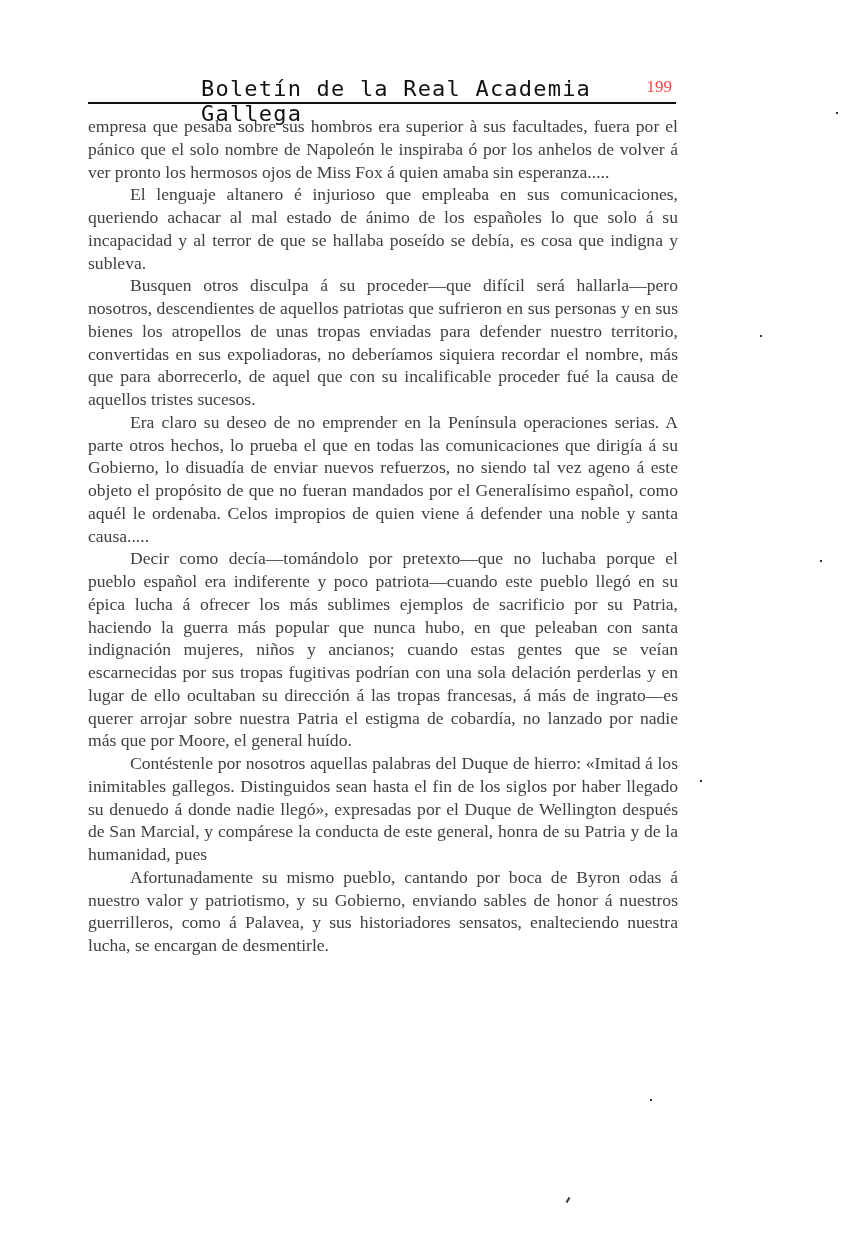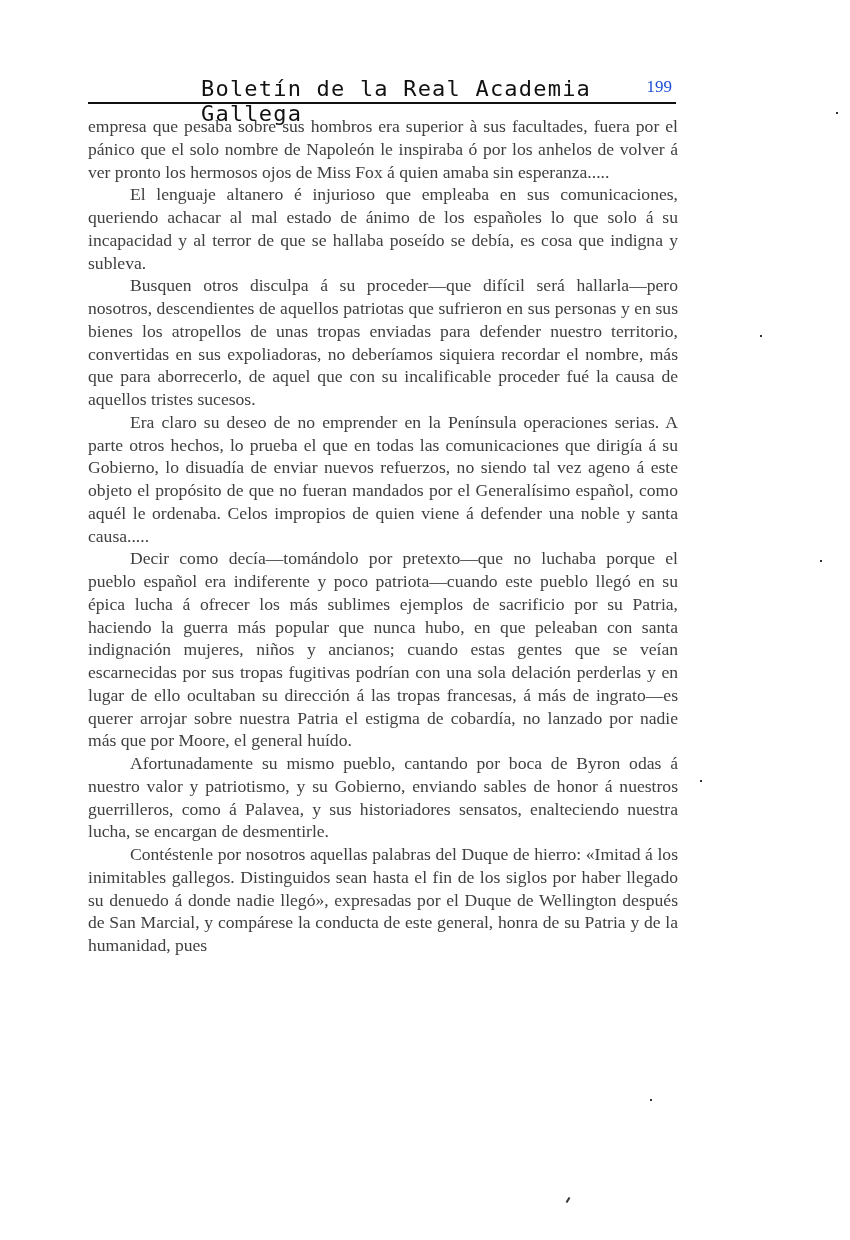--- a/index.html
+++ b/index.html
@@ -33,21 +33,21 @@
       letter-spacing: 1.2px;
       font-weight: normal;
       color: #111;
     }
     .page-number {
       position: absolute;
       right: 6px;
       top: 3px;
       font-family: "Liberation Serif", serif;
       font-size: 17px;
-      color: #1d4ed8;
+      color: #ef4444;
     }
     .head-rule {
       height: 2px;
       background: #111;
       margin-top: 0px;
       margin-left: 0px;
       width: 588px;
     }
     .body-text {
       margin-top: 11px;
@@ -80,22 +80,22 @@
     <span class="page-number">199</span>
   </div>
   <div class="head-rule"></div>
 
   <div class="body-text">
     <p>empresa que pesaba sobre sus hombros era superior à sus facultades, fuera por el pánico que el solo nombre de Napoleón le inspiraba ó por los anhelos de volver á ver pronto los hermosos ojos de Miss Fox á quien amaba sin esperanza.....</p>
     <p class="indent">El lenguaje altanero é injurioso que empleaba en sus comunicaciones, queriendo achacar al mal estado de ánimo de los españoles lo que solo á su incapacidad y al terror de que se hallaba poseído se debía, es cosa que indigna y subleva.</p>
     <p class="indent">Busquen otros disculpa á su proceder—que difícil será hallarla—pero nosotros, descendientes de aquellos patriotas que sufrieron en sus personas y en sus bienes los atropellos de unas tropas enviadas para defender nuestro territorio, convertidas en sus expoliadoras, no deberíamos siquiera recordar el nombre, más que para aborrecerlo, de aquel que con su incalificable proceder fué la causa de aquellos tristes sucesos.</p>
     <p class="indent">Era claro su deseo de no emprender en la Península operaciones serias. A parte otros hechos, lo prueba el que en todas las comunicaciones que dirigía á su Gobierno, lo disuadía de enviar nuevos refuerzos, no siendo tal vez ageno á este objeto el propósito de que no fueran mandados por el Generalísimo español, como aquél le ordenaba. Celos impropios de quien viene á defender una noble y santa causa.....</p>
     <p class="indent">Decir como decía—tomándolo por pretexto—que no luchaba porque el pueblo español era indiferente y poco patriota—cuando este pueblo llegó en su épica lucha á ofrecer los más sublimes ejemplos de sacrificio por su Patria, haciendo la guerra más popular que nunca hubo, en que peleaban con santa indignación mujeres, niños y ancianos; cuando estas gentes que se veían escarnecidas por sus tropas fugitivas podrían con una sola delación perderlas y en lugar de ello ocultaban su dirección á las tropas francesas, á más de ingrato—es querer arrojar sobre nuestra Patria el estigma de cobardía, no lanzado por nadie más que por Moore, el general huído.</p>
+    <p class="indent">Contéstenle por nosotros aquellas palabras del Duque de hierro: «Imitad á los inimitables gallegos. Distinguidos sean hasta el fin de los siglos por haber llegado su denuedo á donde nadie llegó», expresadas por el Duque de Wellington después de San Marcial, y compárese la conducta de este general, honra de su Patria y de la humanidad, pues</p>
     <p class="indent">Afortunadamente su mismo pueblo, cantando por boca de Byron odas á nuestro valor y patriotismo, y su Gobierno, enviando sables de honor á nuestros guerrilleros, como á Palavea, y sus historiadores sensatos, enalteciendo nuestra lucha, se encargan de desmentirle.</p>
-    <p class="indent">Contéstenle por nosotros aquellas palabras del Duque de hierro: «Imitad á los inimitables gallegos. Distinguidos sean hasta el fin de los siglos por haber llegado su denuedo á donde nadie llegó», expresadas por el Duque de Wellington después de San Marcial, y compárese la conducta de este general, honra de su Patria y de la humanidad, pues</p>
   </div>
 </div>
 
 <div class="speck" style="left:836px;top:112px;"></div>
 <div class="speck" style="left:760px;top:335px;"></div>
 <div class="speck" style="left:820px;top:560px;"></div>
 <div class="speck" style="left:700px;top:780px;"></div>
 <div class="speck" style="left:650px;top:1099px;"></div>
 <div class="speck" style="left:567px;top:1197px;width:2px;height:6px;transform:rotate(30deg);"></div>
 

